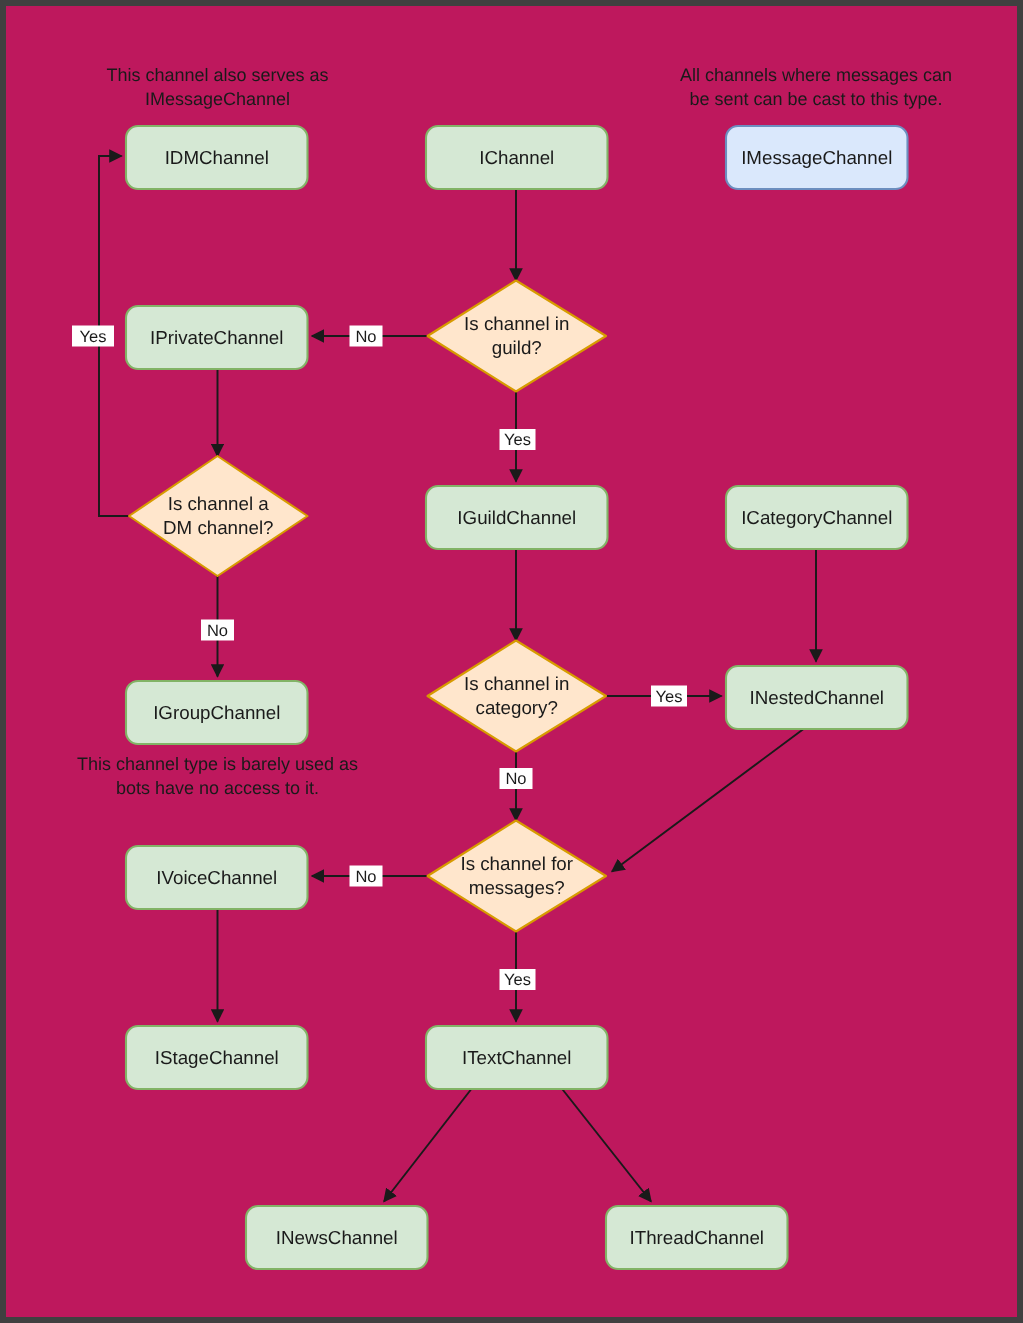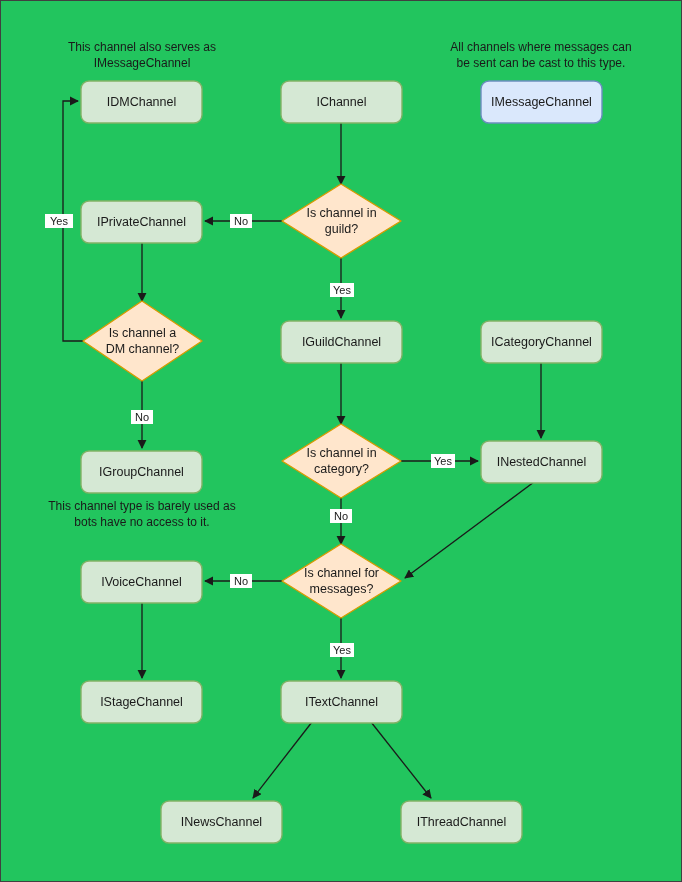--- a/index.html
+++ b/index.html
@@ -4,22 +4,22 @@
 <style>
   html, body {
     margin: 0;
     padding: 0;
     background: #ffffff;
   }
   #page {
     position: relative;
     width: 682px;
     height: 882px;
-    background: #22c55e;
-    border: 1px solid #404040;
+    background: #be185d;
+    border: 4px solid #404040;
     box-sizing: border-box;
     overflow: hidden;
     font-family: "Liberation Sans", sans-serif;
   }
   #diagram {
     position: absolute;
     top: 0;
     left: 0;
     width: 682px;
     height: 882px;

